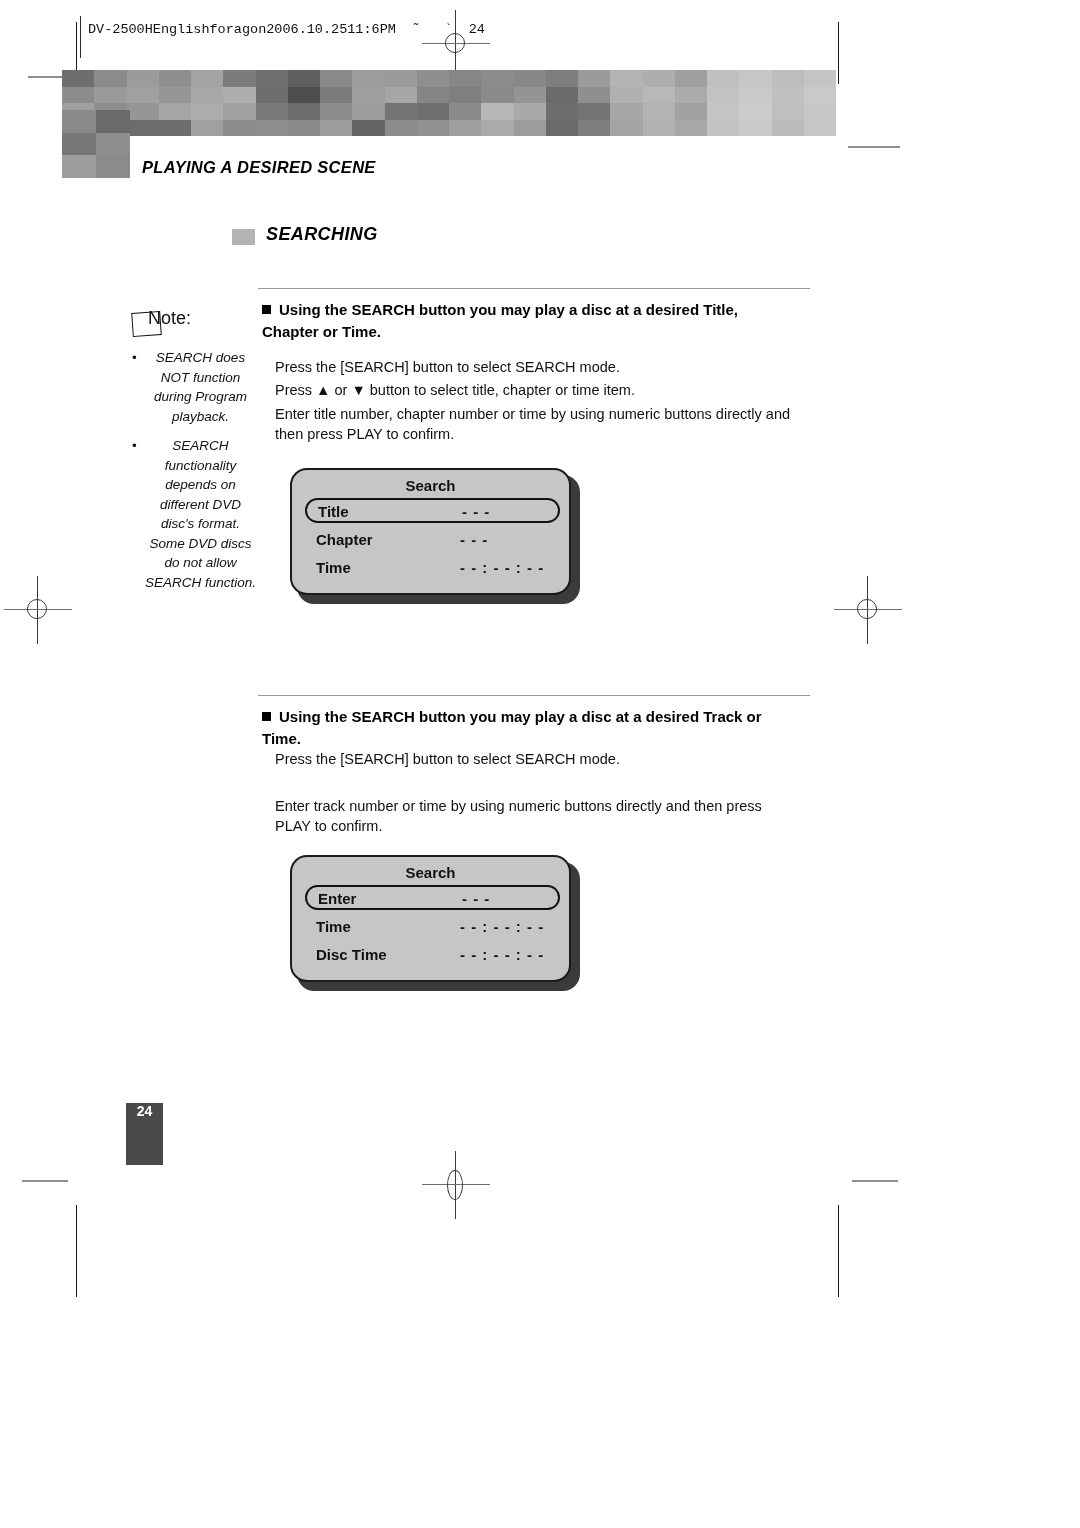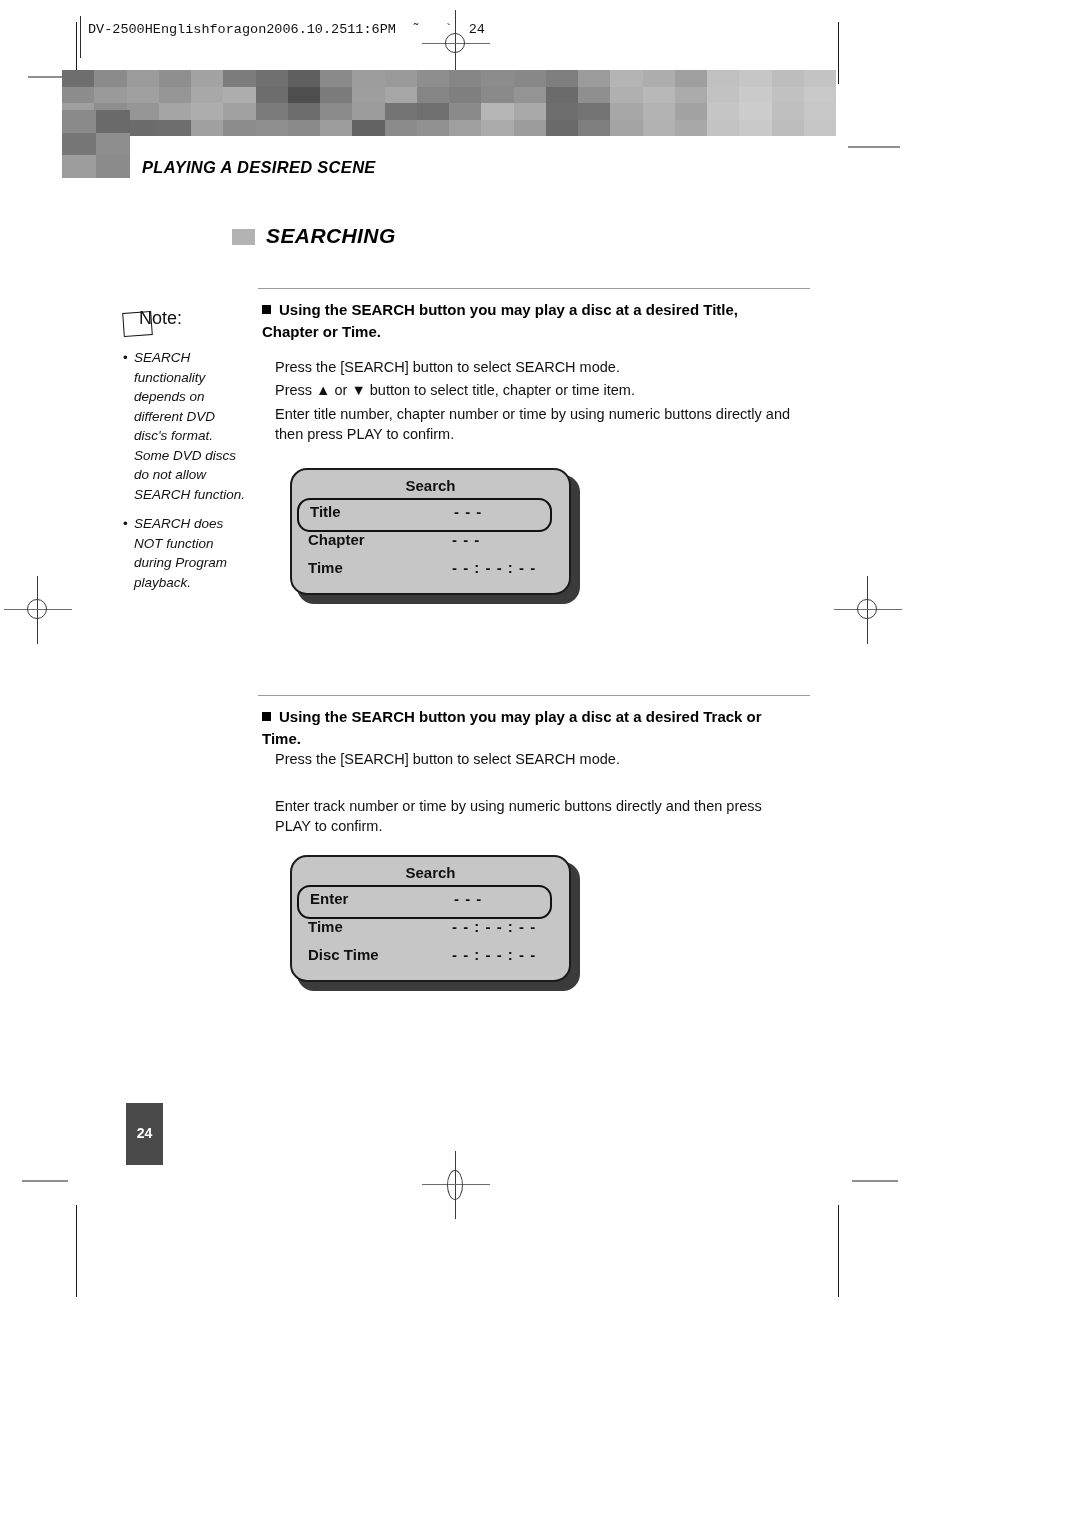--- a/index.html
+++ b/index.html
@@ -95,21 +95,21 @@
   .sec-bullet {
     position: absolute;
     width: 23px;
     height: 16px;
     background: #b3b3b3;
   }
   .sec-title {
     position: absolute;
     font-weight: bold;
     font-style: italic;
-    font-size: 21px;
+    font-size: 18px;
     letter-spacing: 0.4px;
     white-space: nowrap;
   }
 
   
   .sub-head {
     position: absolute;
     font-weight: bold;
     font-size: 16.5px;
     letter-spacing: -0.15px;
@@ -209,23 +209,23 @@
     position: absolute;
     top: 7px;
     left: 0; right: 0;
     text-align: center;
     font-weight: bold;
     font-size: 15px;
     color: #111;
   }
   .osd .row {
     position: absolute;
-    left: 5px;
+    left: 13px;
     width: 255px;
-    height: 34px;
+    height: 25px;
     box-sizing: border-box;
   }
   .osd .row.sel {
     border: 2px solid #111;
     border-radius: 13px;
   }
   .osd .row .lbl {
     position: absolute;
     left: 11px;
     top: 3px;
@@ -251,21 +251,21 @@
   
   .pagenum {
     position: absolute;
     width: 37px;
     height: 62px;
     background: #4a4a4a;
     color: #fff;
     font-weight: bold;
     font-size: 14px;
     text-align: center;
-    padding-top: 22px;
+    padding-top: 0;
     box-sizing: border-box;
   }
 </style>
 </head>
 <body>
 
 <div id="page">
 
   <div class="crop-v" style="left:76px; top:22px; height:62px;"></div>
   <div class="crop-v" style="left:838px; top:22px; height:62px;"></div>
@@ -406,27 +406,27 @@
       <i style="background:#8e8e8e"></i>
     <i style="background:#9d9d9d"></i>
       <i style="background:#8b8b8b"></i>
   </div>
 
   <div class="chapter-title" style="left:142px; top:158px;text-align:center;">PLAYING A DESIRED SCENE</div>
 
   <div class="sec-bullet" style="left:232px; top:229px;"></div>
   <div class="sec-title" style="left:266px; top:224px;">SEARCHING</div>
 
-  <div class="note-wrap" style="left:123px; top:308px; width:126px;">
+  <div class="note-wrap" style="left:132px; top:308px; width:126px;text-align:center;">
     <div class="note-head">
       <div class="note-icon"></div>
       <div class="note-label">Note:</div>
     </div>
+    <div class="note-item">SEARCH does NOT function during Program playback.</div>
     <div class="note-item">SEARCH functionality depends on different DVD disc's format. Some DVD discs do not allow SEARCH function.</div>
-    <div class="note-item">SEARCH does NOT function during Program playback.</div>
   </div>
 
   <div class="sub-rule" style="left:258px; top:288px; width:552px;"></div>
 
   <div class="bullet-para" style="left:262px; top:299px; width:525px;">
     <span class="sq"></span><span class="txt">Using the SEARCH button you may play a disc at a desired Title, Chapter or Time.</span>
   </div>
 
   <div class="body-line" style="left:275px; top:357px; width:530px;">Press the [SEARCH] button to select  SEARCH mode.</div>
   <div class="body-line" style="left:275px; top:404px; width:530px;">Enter title number, chapter number or time by using numeric buttons directly  and then press PLAY to confirm.</div>

